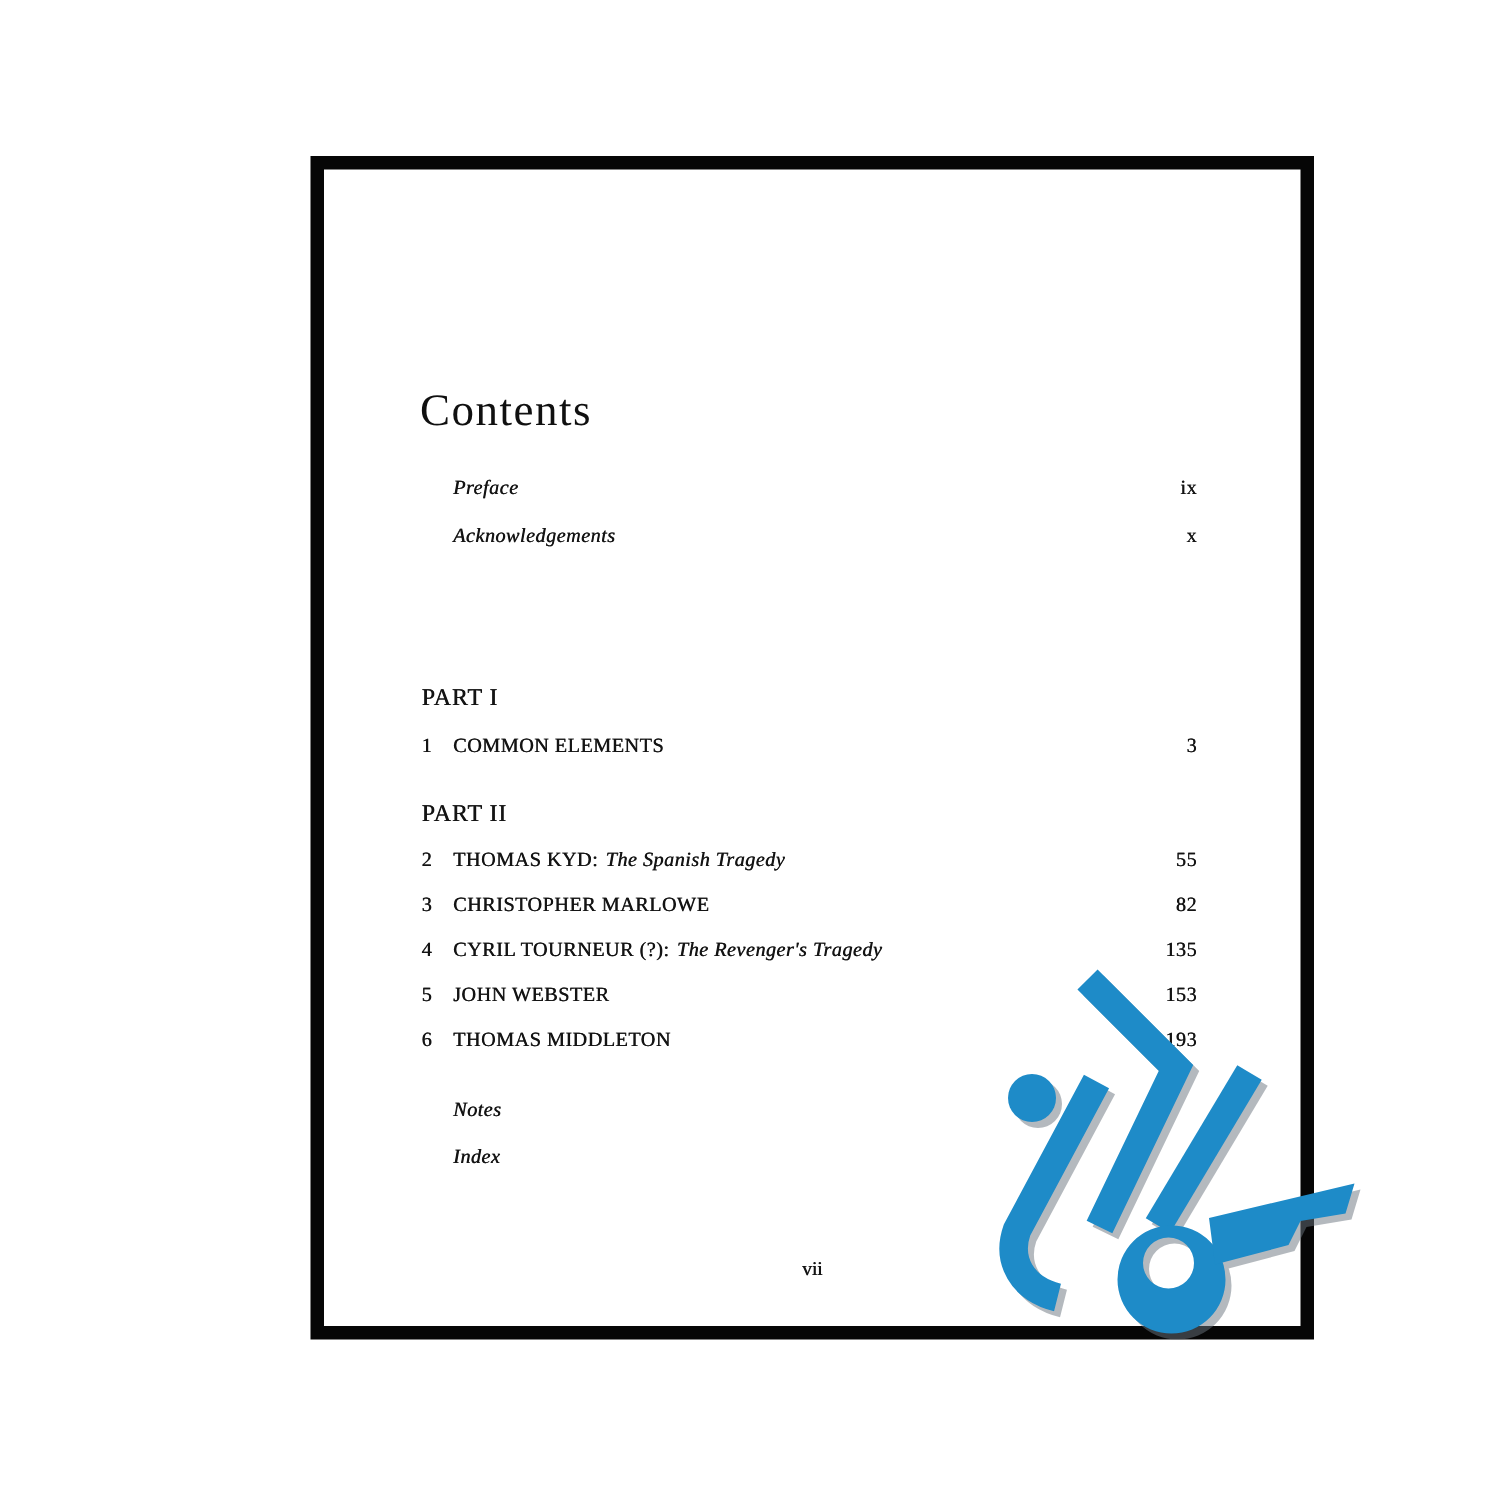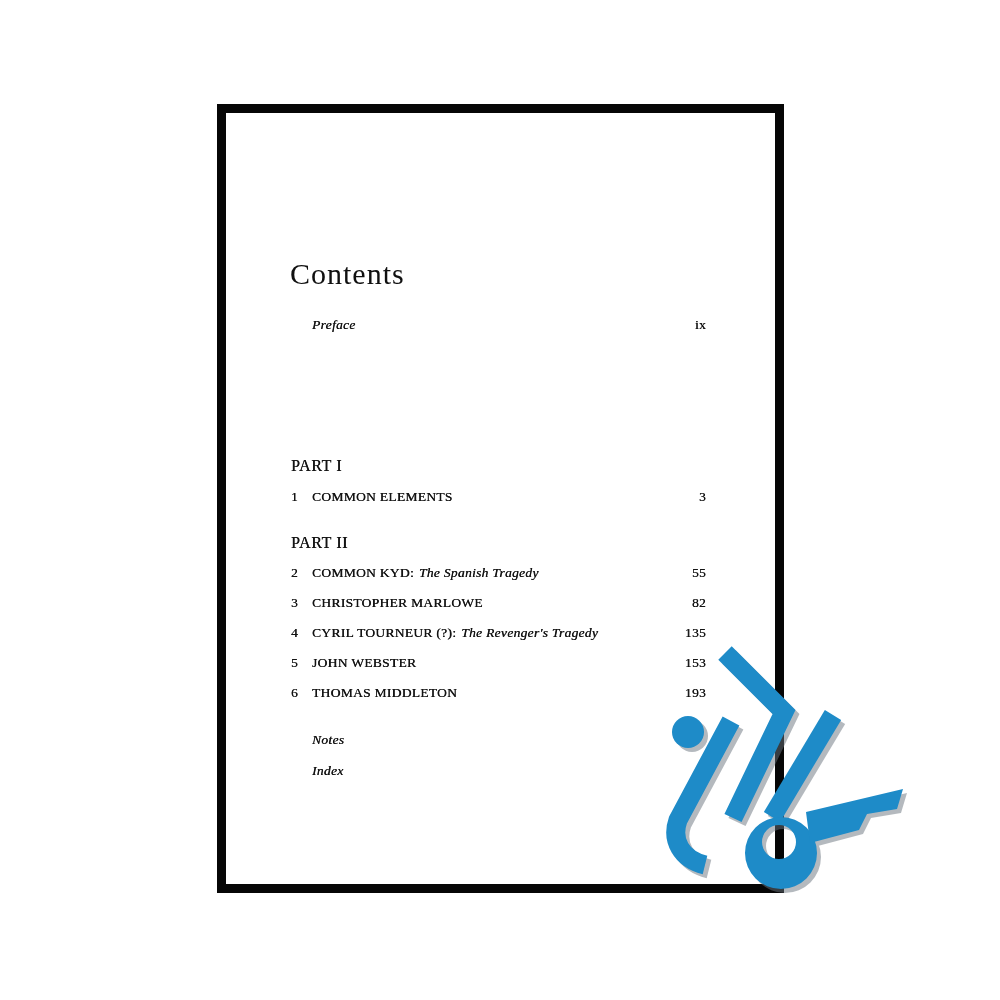--- a/index.html
+++ b/index.html
@@ -1,21 +1,21 @@
 <!DOCTYPE html>
 <html><head>
 <meta charset="utf-8">
 <style>
   html,body{margin:0;padding:0;}
   body{
     width:1000px;height:1000px;background:#ffffff;position:relative;overflow:hidden;
     font-family:"Liberation Serif","DejaVu Serif",serif;color:#141414;
   }
   .book-page{
-    position:absolute;left:217px;top:104px;width:567px;height:789px;
+    position:absolute;left:207px;top:104px;width:669px;height:789px;
     background:#ffffff;border:9px solid #060606;box-sizing:border-box;z-index:1;
   }
   .page-title{
     position:absolute;left:64px;top:144px;font-size:30px;letter-spacing:1px;
     color:#101010;
   }
   .row{
     position:absolute;left:65px;right:69px;display:flex;justify-content:space-between;
     align-items:baseline;font-size:13.5px;letter-spacing:.3px;white-space:nowrap;
     text-shadow:0.3px 0 currentColor;
@@ -43,36 +43,40 @@
 <body>
 
 <div class="book-page">
 
   <div class="page-title">Contents</div>
 
   <div class="row" style="top:204px">
     <span class="label indent it">Preface</span>
     <span>ix</span>
   </div>
+  <div class="row" style="top:236px">
+    <span class="label indent it">Acknowledgements</span>
+    <span>x</span>
+  </div>
 
   <div class="part-heading" style="top:344px">PART I</div>
   <div class="row" style="top:376px">
     <span class="label">
       <span class="num">1</span>
       <span>COMMON ELEMENTS</span>
       <span class="sub"></span>
     </span>
     <span>3</span>
   </div>
 
   <div class="part-heading" style="top:421px">PART II</div>
   <div class="row" style="top:452px">
     <span class="label">
       <span class="num">2</span>
-      <span>COMMON KYD:</span>
+      <span>THOMAS KYD:</span>
       <span class="sub">The Spanish Tragedy</span>
     </span>
     <span>55</span>
   </div>
   <div class="row" style="top:482px">
     <span class="label">
       <span class="num">3</span>
       <span>CHRISTOPHER MARLOWE</span>
       <span class="sub"></span>
     </span>
@@ -103,20 +107,21 @@
     <span>193</span>
   </div>
 
   <div class="row" style="top:619px">
     <span class="label indent it">Notes</span>
   </div>
   <div class="row" style="top:650px">
     <span class="label indent it">Index</span>
   </div>
 
+  <div class="folio">vii</div>
 </div>
 
 <svg class="logo" viewBox="616 630 312 262" xmlns="http://www.w3.org/2000/svg">
   <g fill="none" stroke="#1e8bc8" stroke-width="19" stroke-linejoin="miter">
     <path d="M725 653 L784 712 L733 818"></path>
     <path d="M731 721 L678 820 C671 840 681 859 705 865"></path>
     <path d="M833 715 L772 817"></path>
   </g>
   <circle cx="688" cy="732" r="16" fill="#1e8bc8"></circle>
   <path fill="#1e8bc8" fill-rule="evenodd" d="M745 853 a36 36 0 1 0 72 0 a36 36 0 1 0 -72 0 Z M762 842 a17 17 0 1 0 34 0 a17 17 0 1 0 -34 0 Z"></path>

